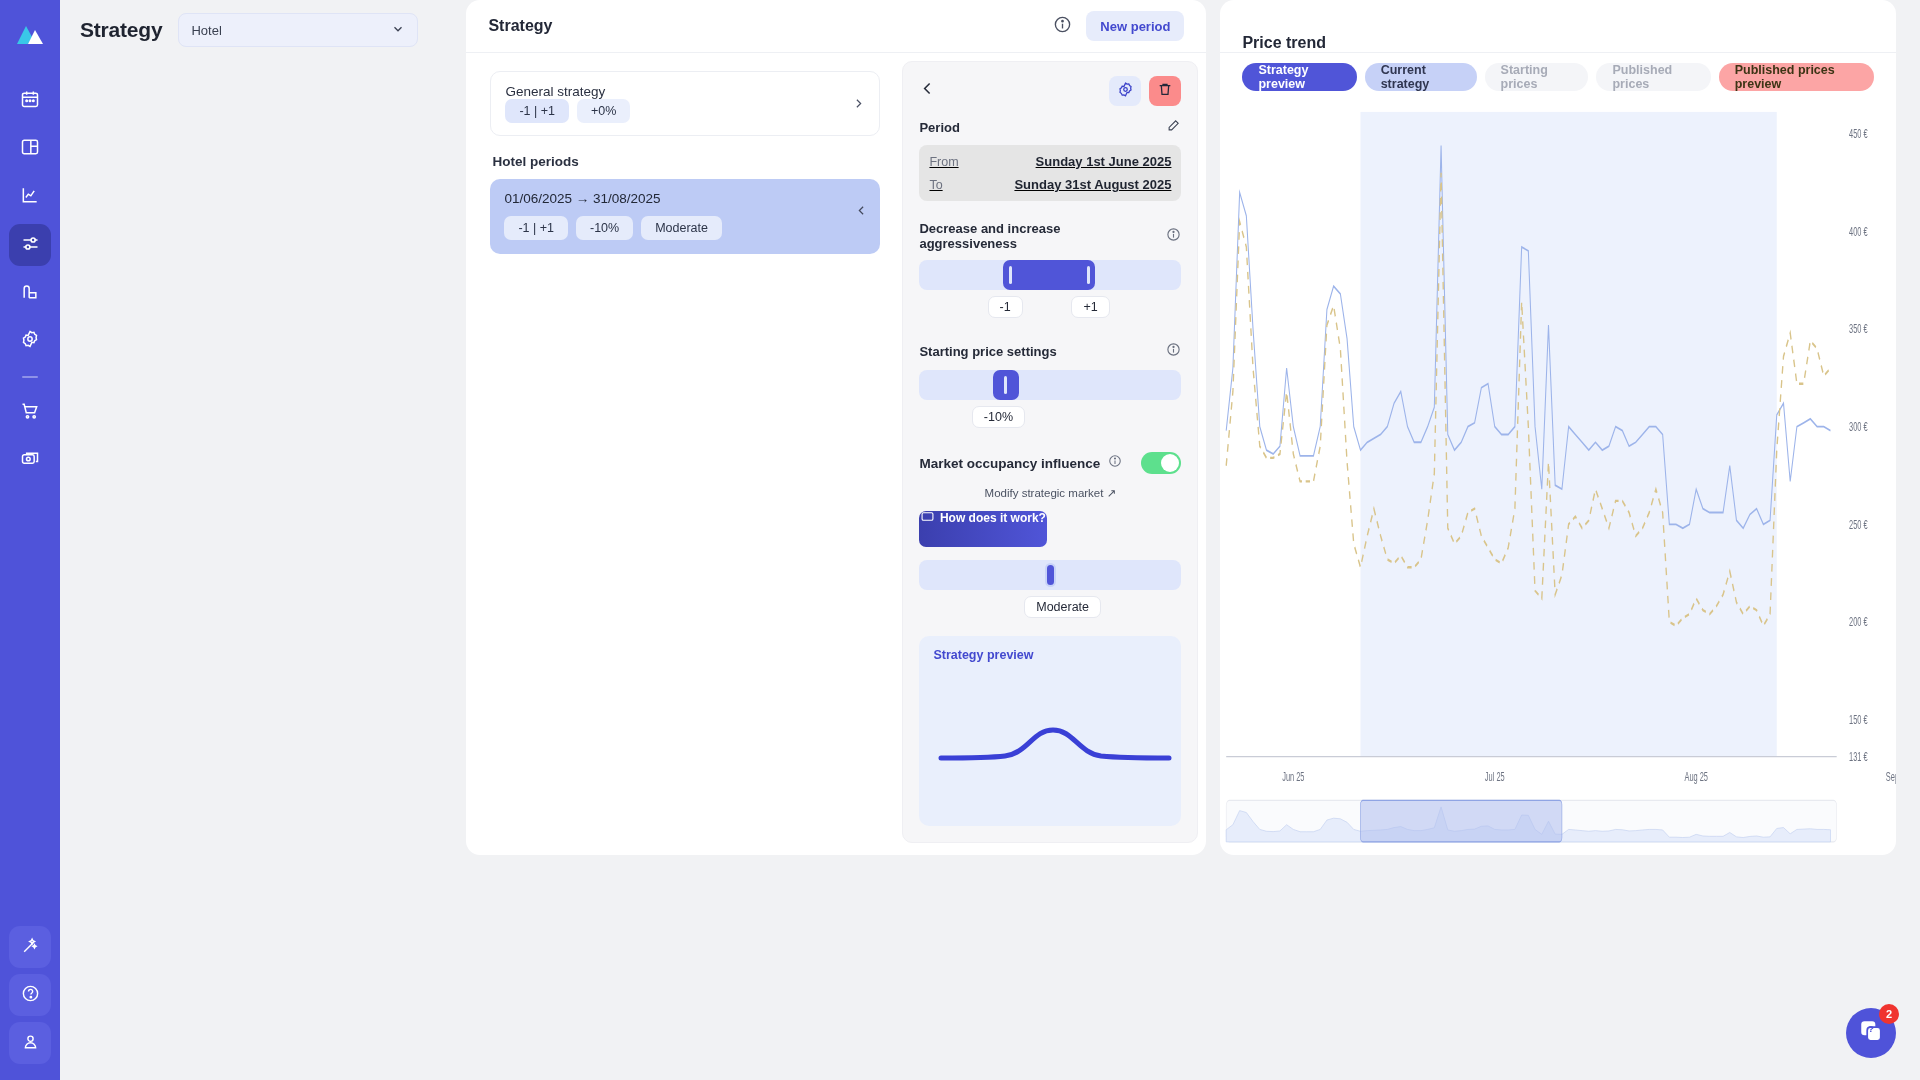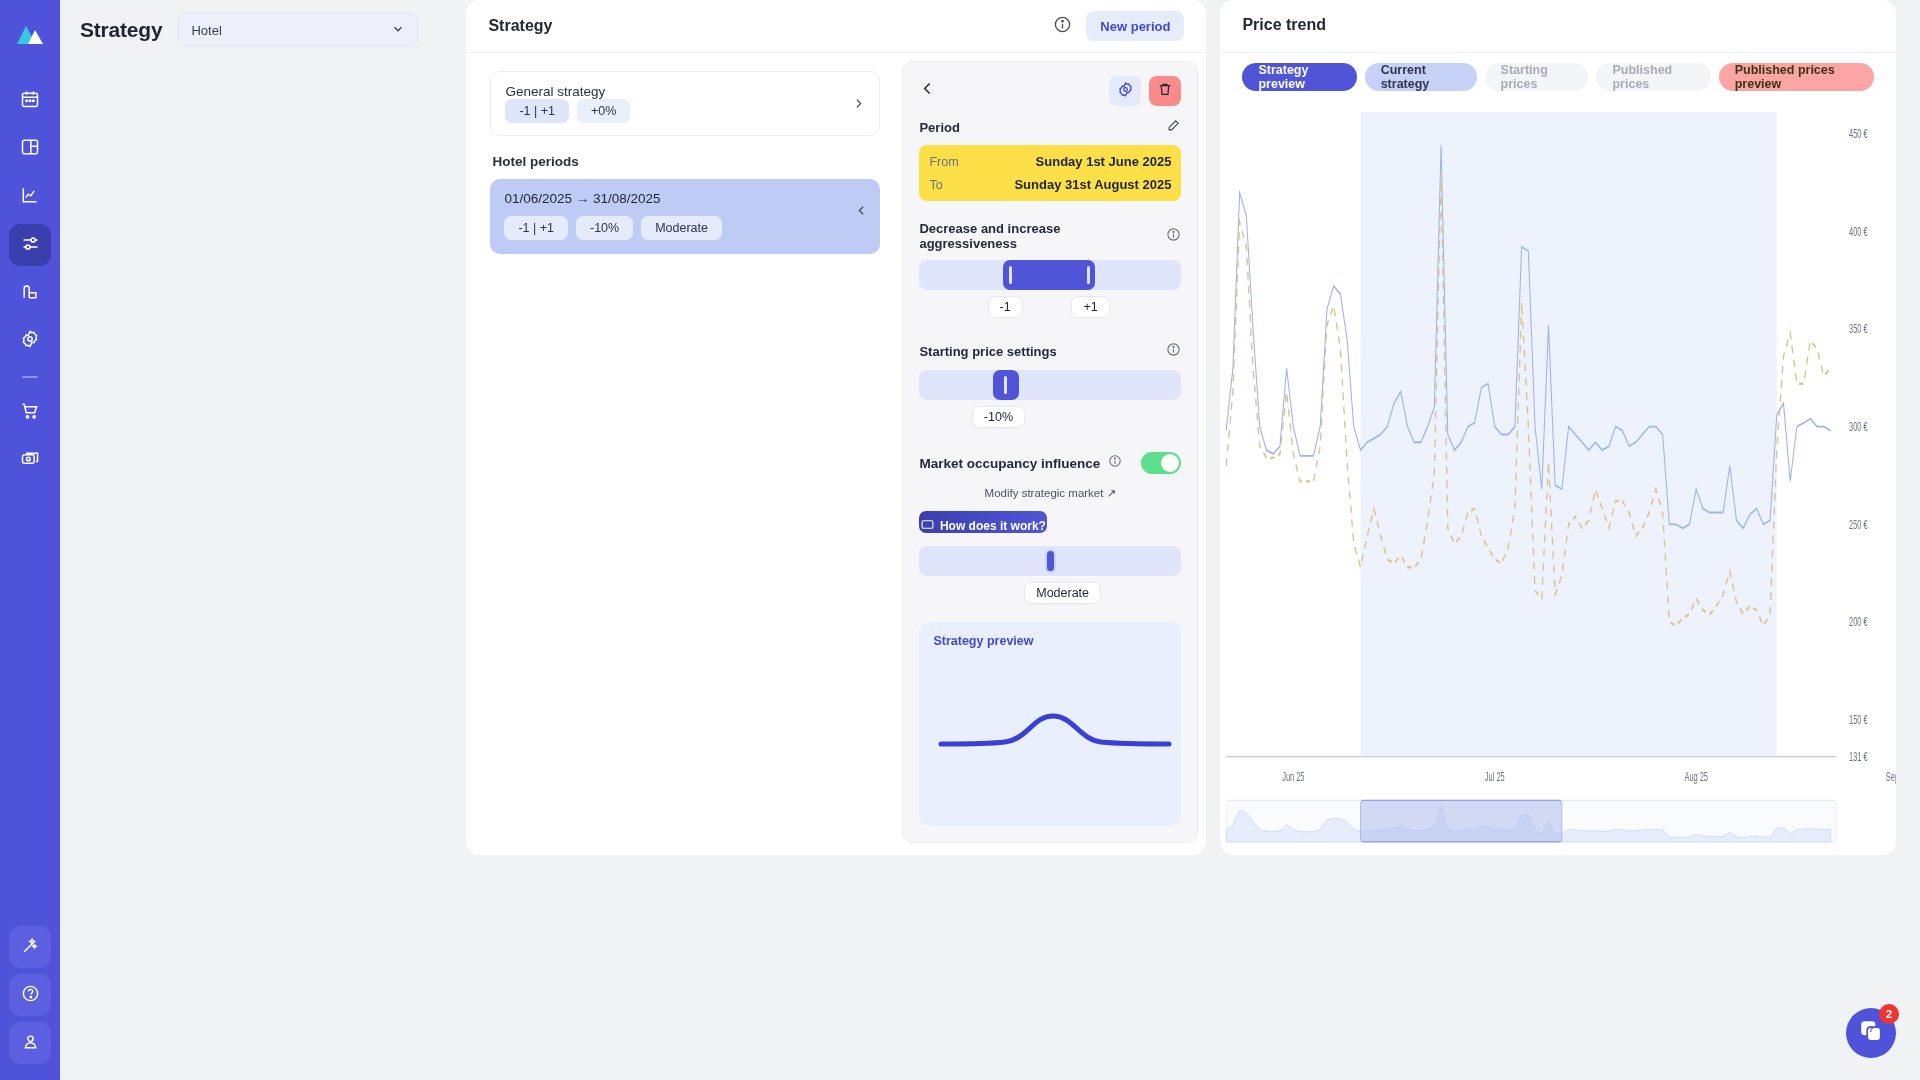--- a/index.html
+++ b/index.html
@@ -112,21 +112,21 @@
   .back-chev { font-size: 19px; color: #2a2f3d; }
   .detail-top-btns { margin-left: auto; display: flex; gap: 8px; }
   .sq-btn { width: 32px; height: 30px; border-radius: 8px; display:flex; align-items:center; justify-content:center; }
   .sq-gear { background: #e4eafb; color: #3b41c9; }
   .sq-trash { background: #fb8b8b; color: #2b2f3d; }
 
   .row-head { display: flex; align-items: center; margin-top: 12px; }
   .row-head .lbl { font-size: 13px; font-weight: 700; color: #252a38; }
   .row-head .edit { margin-left: auto; color: #3a4052; }
 
-  .period-box { background: #fde047; border-radius: 8px; margin-top: 8px; padding: 5px 10px; }
+  .period-box { background: #e5e5e5; border-radius: 8px; margin-top: 8px; padding: 5px 10px; text-decoration: underline; }
   .pb-row { display: flex; align-items: center; justify-content: space-between; padding: 4px 0; }
   .pb-key { font-size: 12.5px; color: #6d7280; }
   .pb-val { font-size: 13px; font-weight: 700; color: #1f2430; }
 
   .field-label { display: flex; align-items: center; gap: 7px; margin-top: 20px; }
   .field-label .t { font-size: 13px; font-weight: 700; color: #252a38; }
   .field-label .i { margin-left: auto; color: #6b7180; }
 
   .track {
     height: 30px; background: #dfe6fb; border-radius: 8px; margin-top: 9px;
@@ -154,34 +154,34 @@
   .switch {
     margin-left: auto; width: 40px; height: 22px; background: #5de08d; border-radius: 12px;
     position: relative;
   }
   .switch::after {
     content:''; position:absolute; top:2px; right:2px; width:18px; height:18px;
     background:#fff; border-radius:50%;
   }
   .link-small { font-size: 11.5px; color: #4b5262; margin-top: 12px; text-align: center; }
   .btn-how {
-    margin-top: 11px; height: 22px; width: 128px; border-radius: 7px;
+    margin-top: 11px; height: 36px; width: 128px; border-radius: 7px;
     background: linear-gradient(90deg,#3b3fae,#5055d8);
     color: #fff; font-size: 12px; font-weight: 700;
-    display: flex; align-items: flex-end; justify-content: center; gap: 6px;
+    display: flex; align-items: flex-start; justify-content: center; gap: 6px;
   }
   .preview-box {
     margin-top: 14px; background: #e9effc; border-radius: 10px; padding: 12px 0 0 14px;
     flex: 1; min-height: 0;
   }
   .preview-title { font-size: 12.5px; font-weight: 700; color: #4349cf; }
 
   
   .right-card { flex: 1; height: 855px; display: flex; flex-direction: column; min-width: 0; }
-  .right-head { height: 52px; display: flex; align-items: flex-start; padding: 16px 20px 0 22px; gap: 28px; }
+  .right-head { height: 52px; display: flex; align-items: flex-end; padding: 16px 20px 0 22px; gap: 28px; }
   .right-head h2 { font-size: 16px; font-weight: 700; color: #232837; }
   .right-head-r { margin-left: auto; display: flex; align-items: center; gap: 10px; }
   .cam-select {
     width: 230px; height: 32px; background: #f2f5fd; border: 1px solid #dfe5f5;
     border-radius: 8px; display: flex; align-items: center; justify-content: space-between;
     padding: 0 12px; font-size: 12.5px; color: #3a4050;
   }
   .expand-btn { width: 32px; height: 30px; border-radius: 7px; background:#e7ecfb; color:#3b41c9;
     display:flex; align-items:center; justify-content:center; }
   .tabs { display: flex; gap: 8px; padding: 10px 22px 6px 22px; border-top: 1px solid #eef0f4; }

